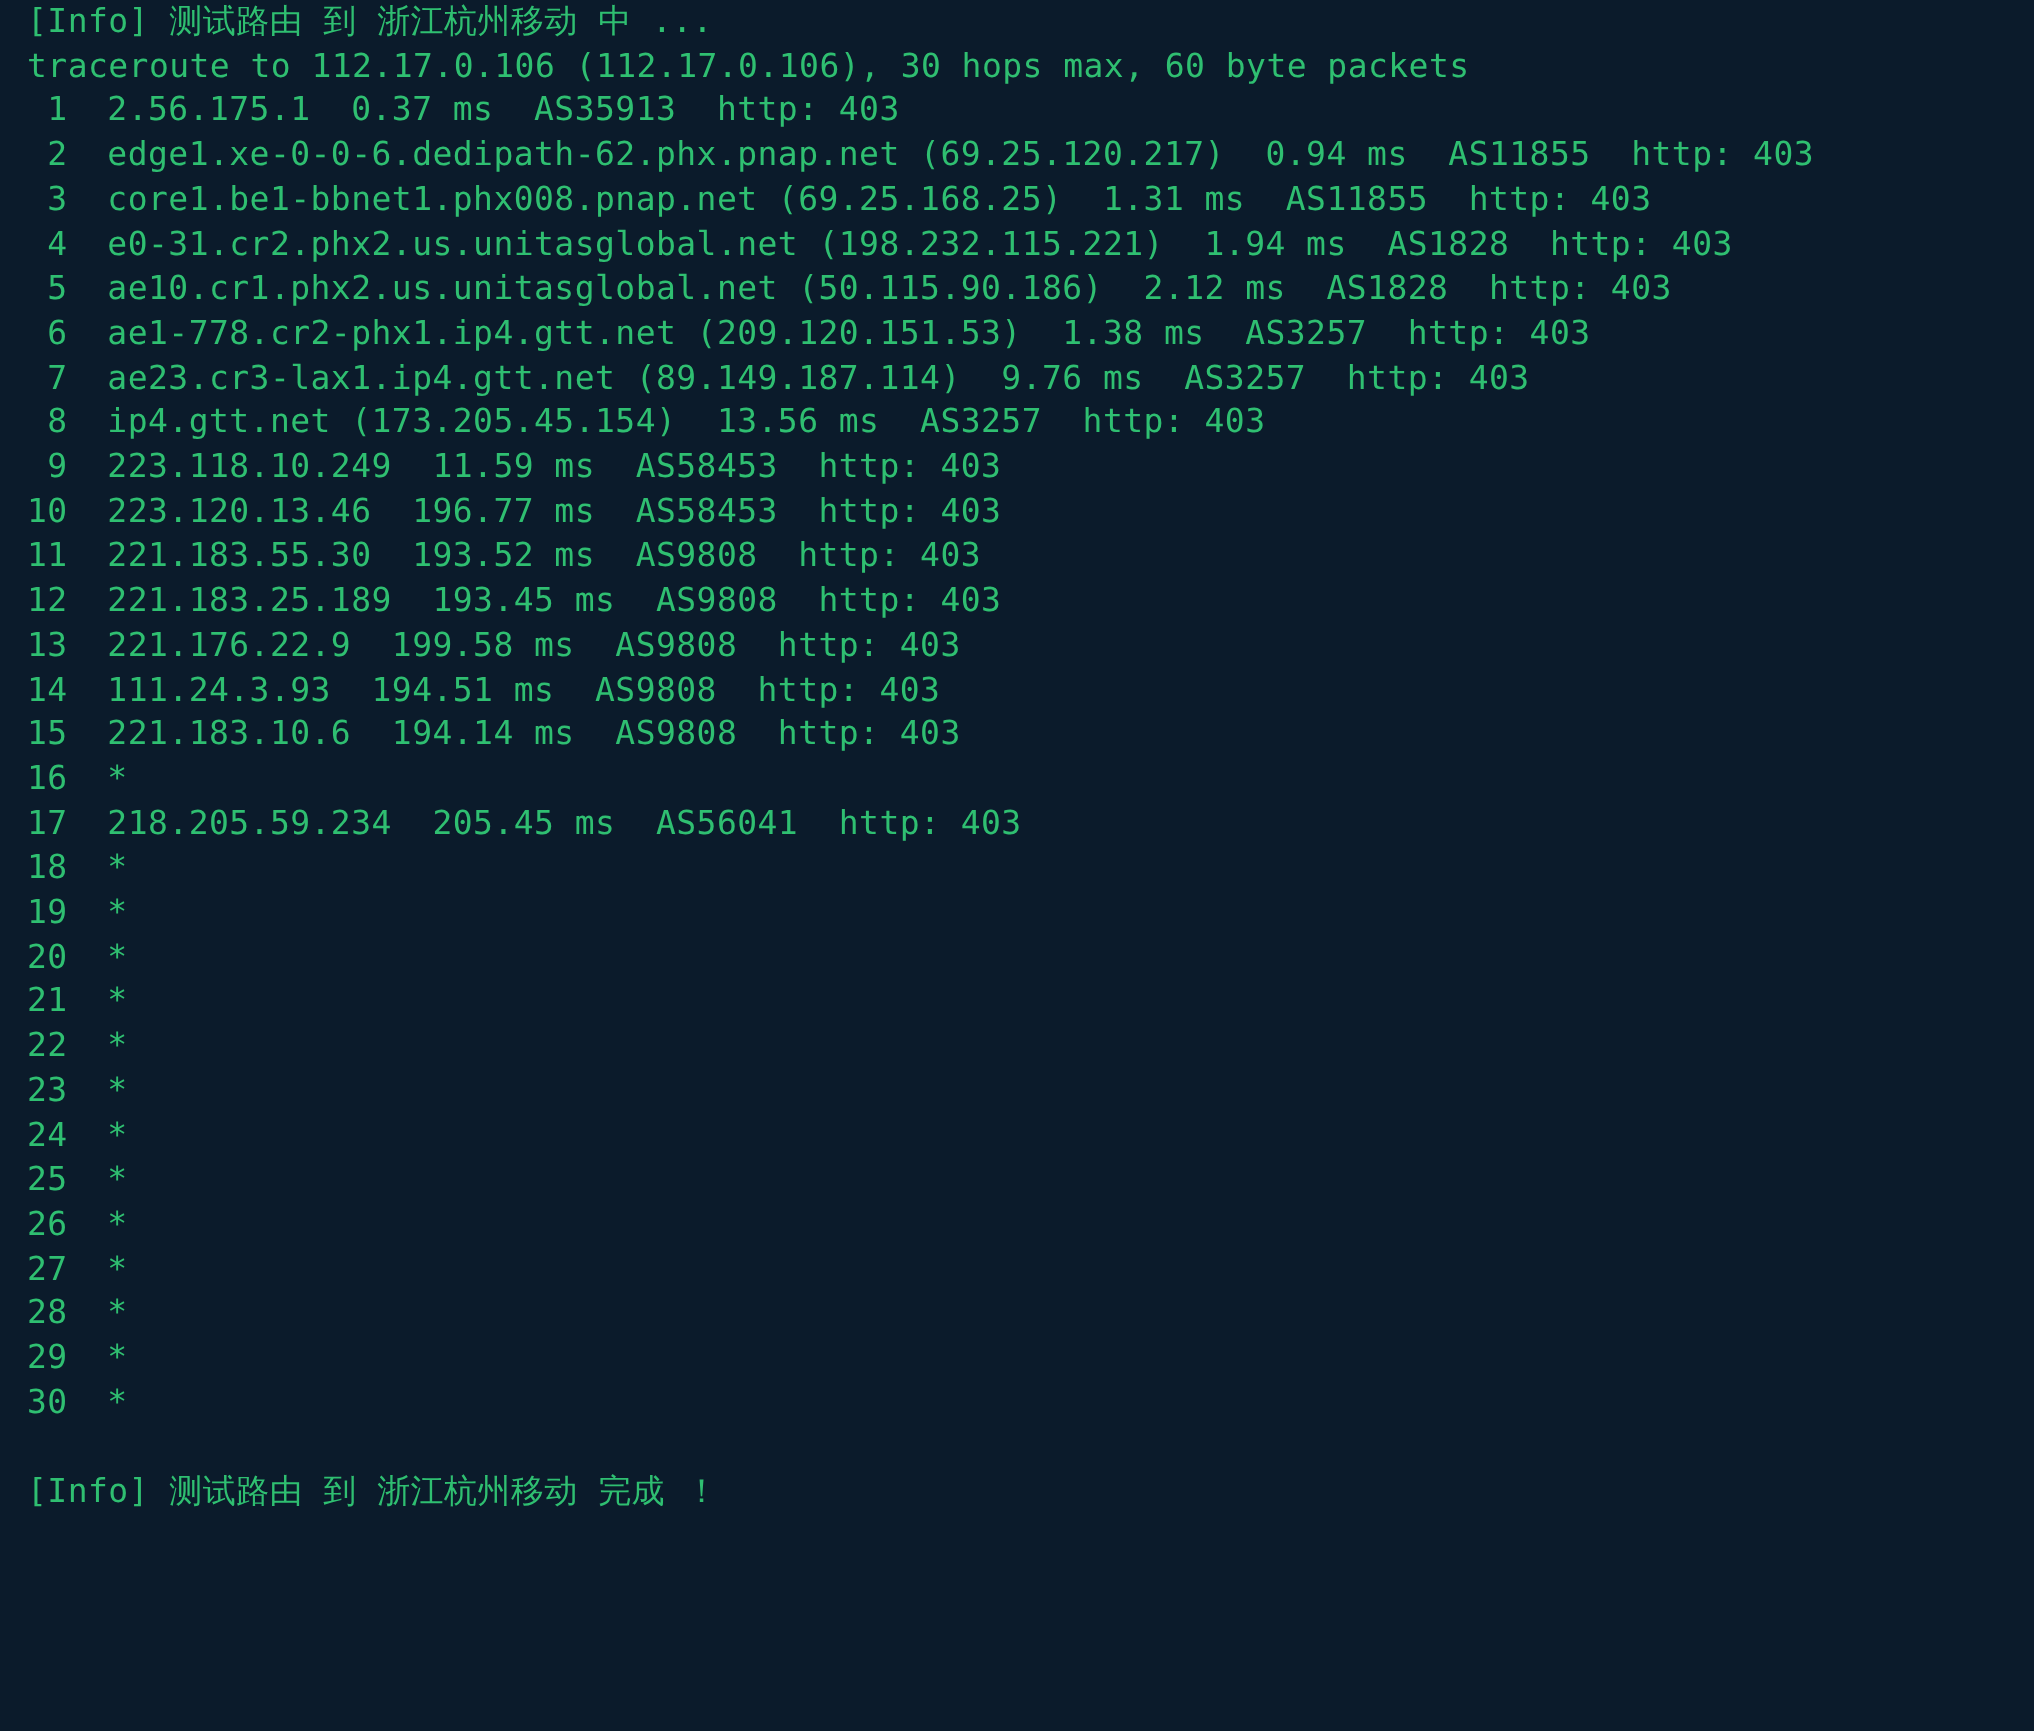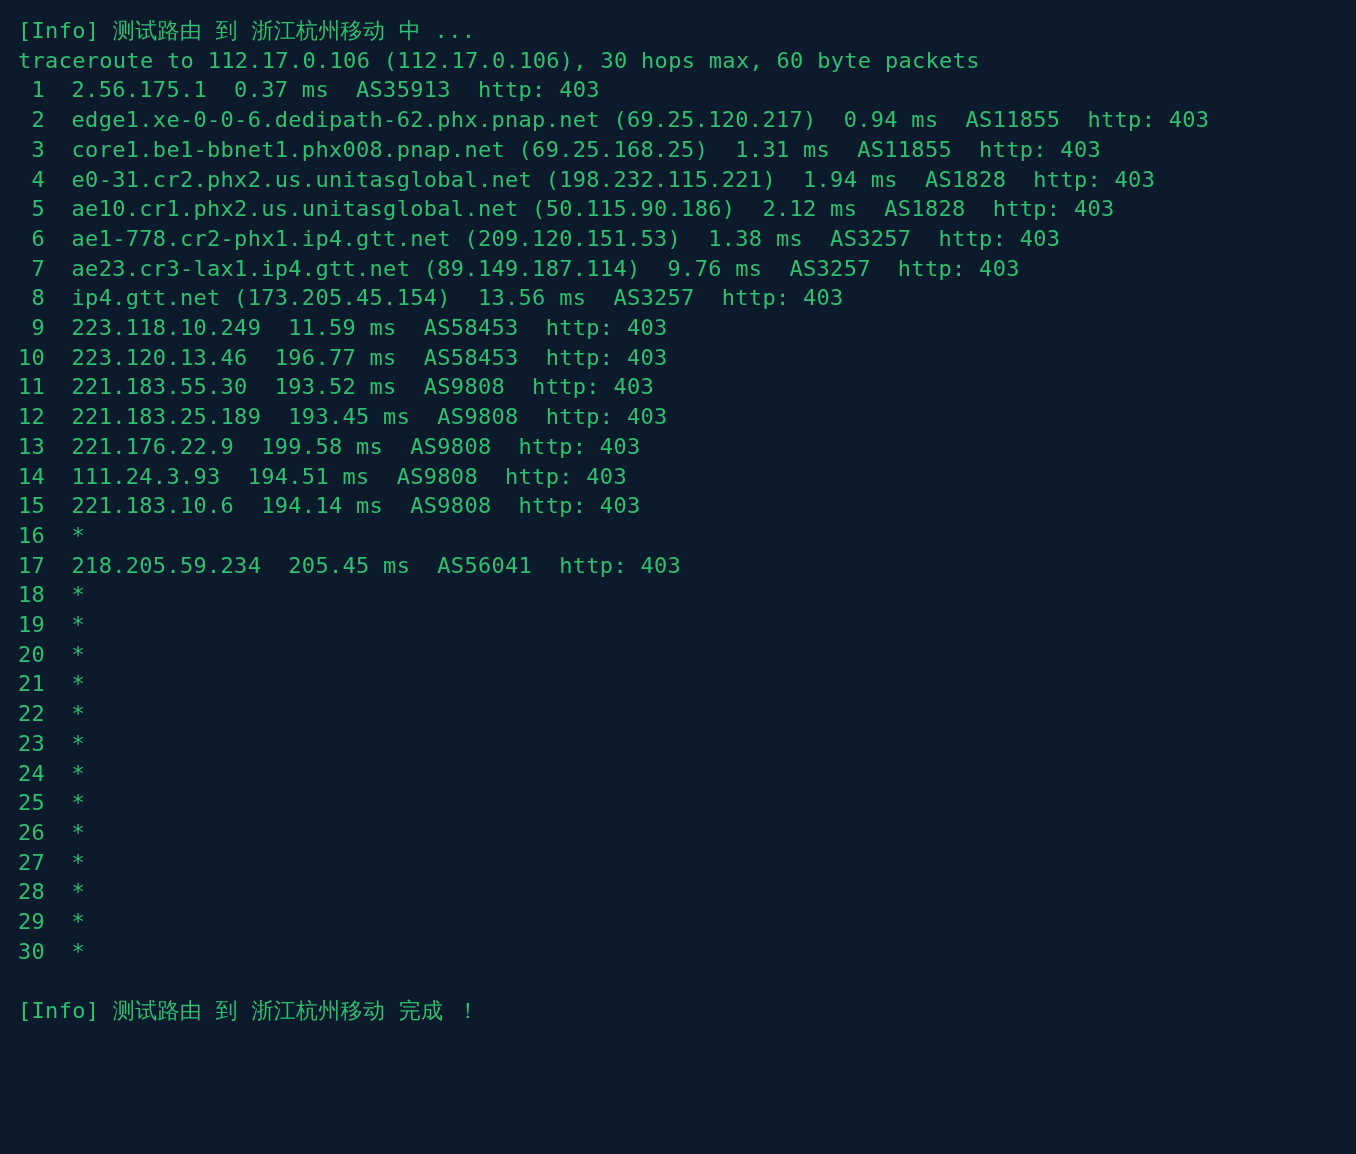--- a/index.html
+++ b/index.html
@@ -5,21 +5,21 @@
   html, body {
     margin: 0;
     padding: 0;
     background: #0b1b2b;
     width: 1356px;
     height: 1154px;
     overflow: hidden;
   }
   pre.terminal {
     margin: 0;
-    padding: 16px 18px;
+    padding: 0 18px;
     font-family: "Menlo", "Consolas", "DejaVu Sans Mono", monospace;
     font-size: 22px;
     line-height: 29.7px;
     color: #2fbf71;
     white-space: pre;
     font-weight: 400;
     letter-spacing: 0.3px;
   }
   .hop-num { display:inline-block; width:2ch; text-align:right; }
 </style>

